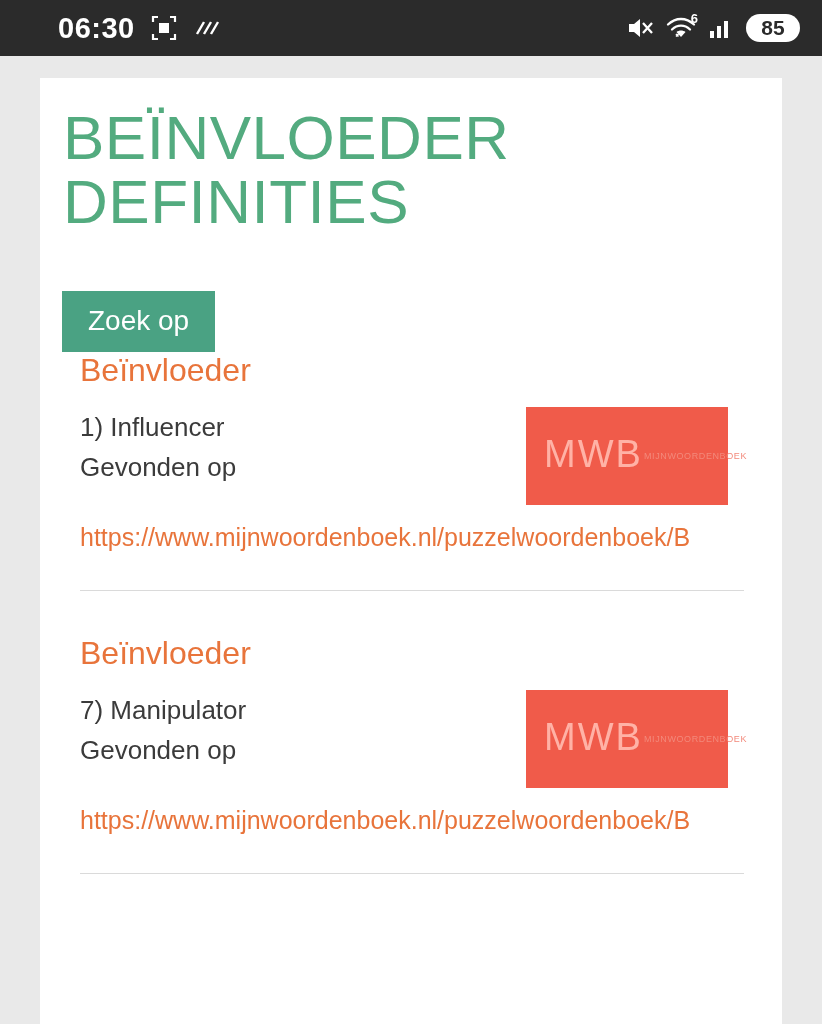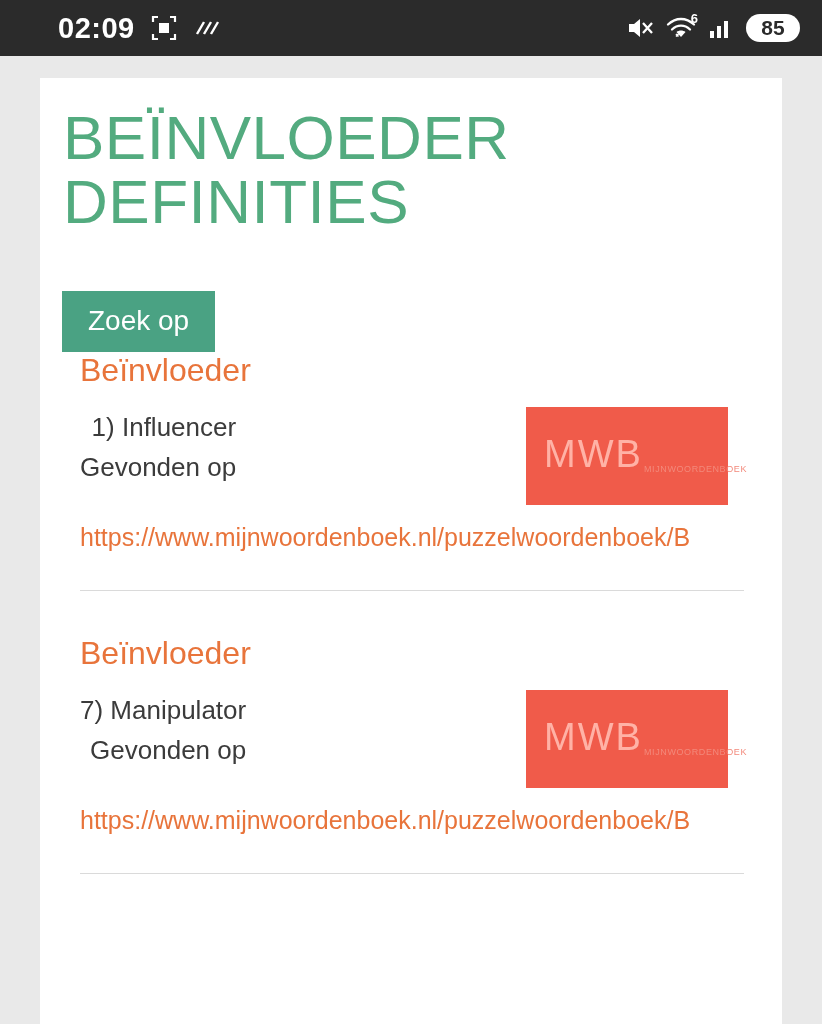--- a/index.html
+++ b/index.html
@@ -107,21 +107,20 @@
   .result-head {
     color: #e8743b;
     font-size: 32px;
     font-weight: 400;
     margin-bottom: 18px;
   }
   .result-body {
     display: flex;
     justify-content: space-between;
     align-items: flex-start;
-    text-align: right;
   }
   .defs {
     font-size: 26px;
     color: #3b3b3b;
     line-height: 1.55;
   }
   .thumb {
     width: 202px;
     height: 98px;
     background: #f05b4a;
@@ -134,21 +133,21 @@
     left: 18px;
     top: 26px;
     color: #ffb2a6;
     font-size: 38px;
     letter-spacing: 2px;
     font-family: "Liberation Sans", sans-serif;
   }
   .thumb .sub {
     position: absolute;
     left: 118px;
-    top: 57px;
+    top: 44px;
     color: #f3897b;
     font-size: 9px;
     letter-spacing: 0.6px;
   }
   .result-url {
     display: block;
     color: #e8743b;
     font-size: 25px;
     margin-top: 18px;
     white-space: nowrap;
@@ -159,21 +158,21 @@
     border-top: 1px solid #dadada;
     margin: 38px 0 0 0;
   }
   .result + .result { margin-top: 44px; }
 </style>
 </head>
 <body>
 
 <div class="statusbar">
   <div class="status-left">
-    <span class="clock">02:09</span>
+    <span class="clock">06:30</span>
     <span>
       <svg class="icon-svg" width="26" height="26" viewBox="0 0 26 26">
         <path d="M2 7V2h5M24 7V2h-5M2 19v5h5M24 19v5h-5" fill="none" stroke="#fff" stroke-width="2.2"></path>
         <rect x="8" y="8" width="10" height="10" fill="#fff"></rect>
       </svg>
     </span>
     <span>
       <svg class="icon-svg" width="30" height="22" viewBox="0 0 30 22">
         <path d="M4 17L11 5M11 17L18 5M18 17L25 5" stroke="#fff" stroke-width="2.4" fill="none"></path>
       </svg>

